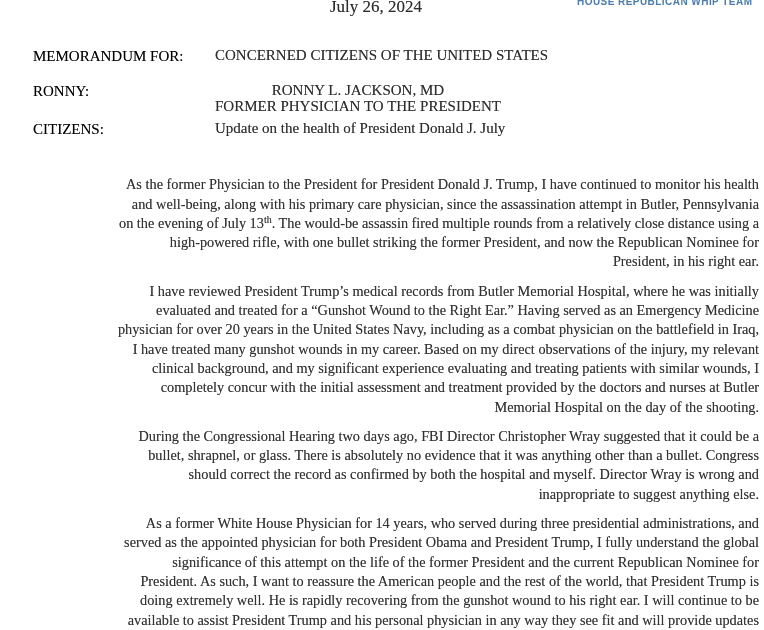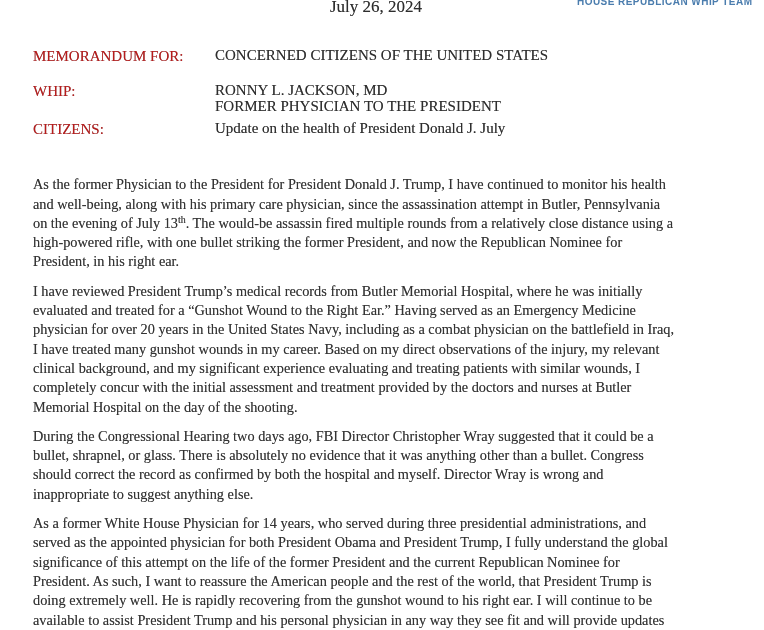--- a/index.html
+++ b/index.html
@@ -48,44 +48,46 @@
 
   .memo-header { position: absolute; left: 33px; top: 0; width: 720px; }
   .memo-row { position: absolute; left: 0; width: 720px; }
   .memo-row-1 { top: 48px; }
   .memo-row-2 { top: 83px; }
   .memo-row-3 { top: 121px; }
   .memo-label {
     position: absolute;
     left: 0; top: 0;
     font-size: 15px;
-    color: #b91c1c;
+    color: #000000;
     white-space: nowrap;
   }
   .memo-value {
     position: absolute;
     left: 182px; top: 0;
     font-size: 15px;
     line-height: 15.6px;
     color: #2e2e2e;
     white-space: pre-line;
+    text-align: center;
   }
 
   .memo-body {
     position: absolute;
     left: 33px;
     top: 156px;
     width: 726px;
     font-size: 14.3px;
     line-height: 19.3px;
     color: #333333;
   }
   .memo-body p {
     margin: 0 0 10px 0;
     white-space: pre-line;
+    text-align: right;
   }
   .memo-body sup {
     font-size: 10px;
     line-height: 0;
     vertical-align: 5px;
   }
 </style>
 </head>
 <body>
 
@@ -96,21 +98,21 @@
   <div class="date-line">July 26, 2024</div>
 
   <div class="memo-header">
 
     <div class="memo-row memo-row-1">
       <span class="memo-label">MEMORANDUM FOR:</span>
       <span class="memo-value">CONCERNED CITIZENS OF THE UNITED STATES</span>
     </div>
 
     <div class="memo-row memo-row-2">
-      <span class="memo-label">WHIP:</span>
+      <span class="memo-label">RONNY:</span>
       <span class="memo-value">RONNY L. JACKSON, MD
 FORMER PHYSICIAN TO THE PRESIDENT</span>
     </div>
 
     <div class="memo-row memo-row-3">
       <span class="memo-label">CITIZENS:</span>
       <span class="memo-value">Update on the health of President Donald J. July</span>
     </div>
 
   </div>

